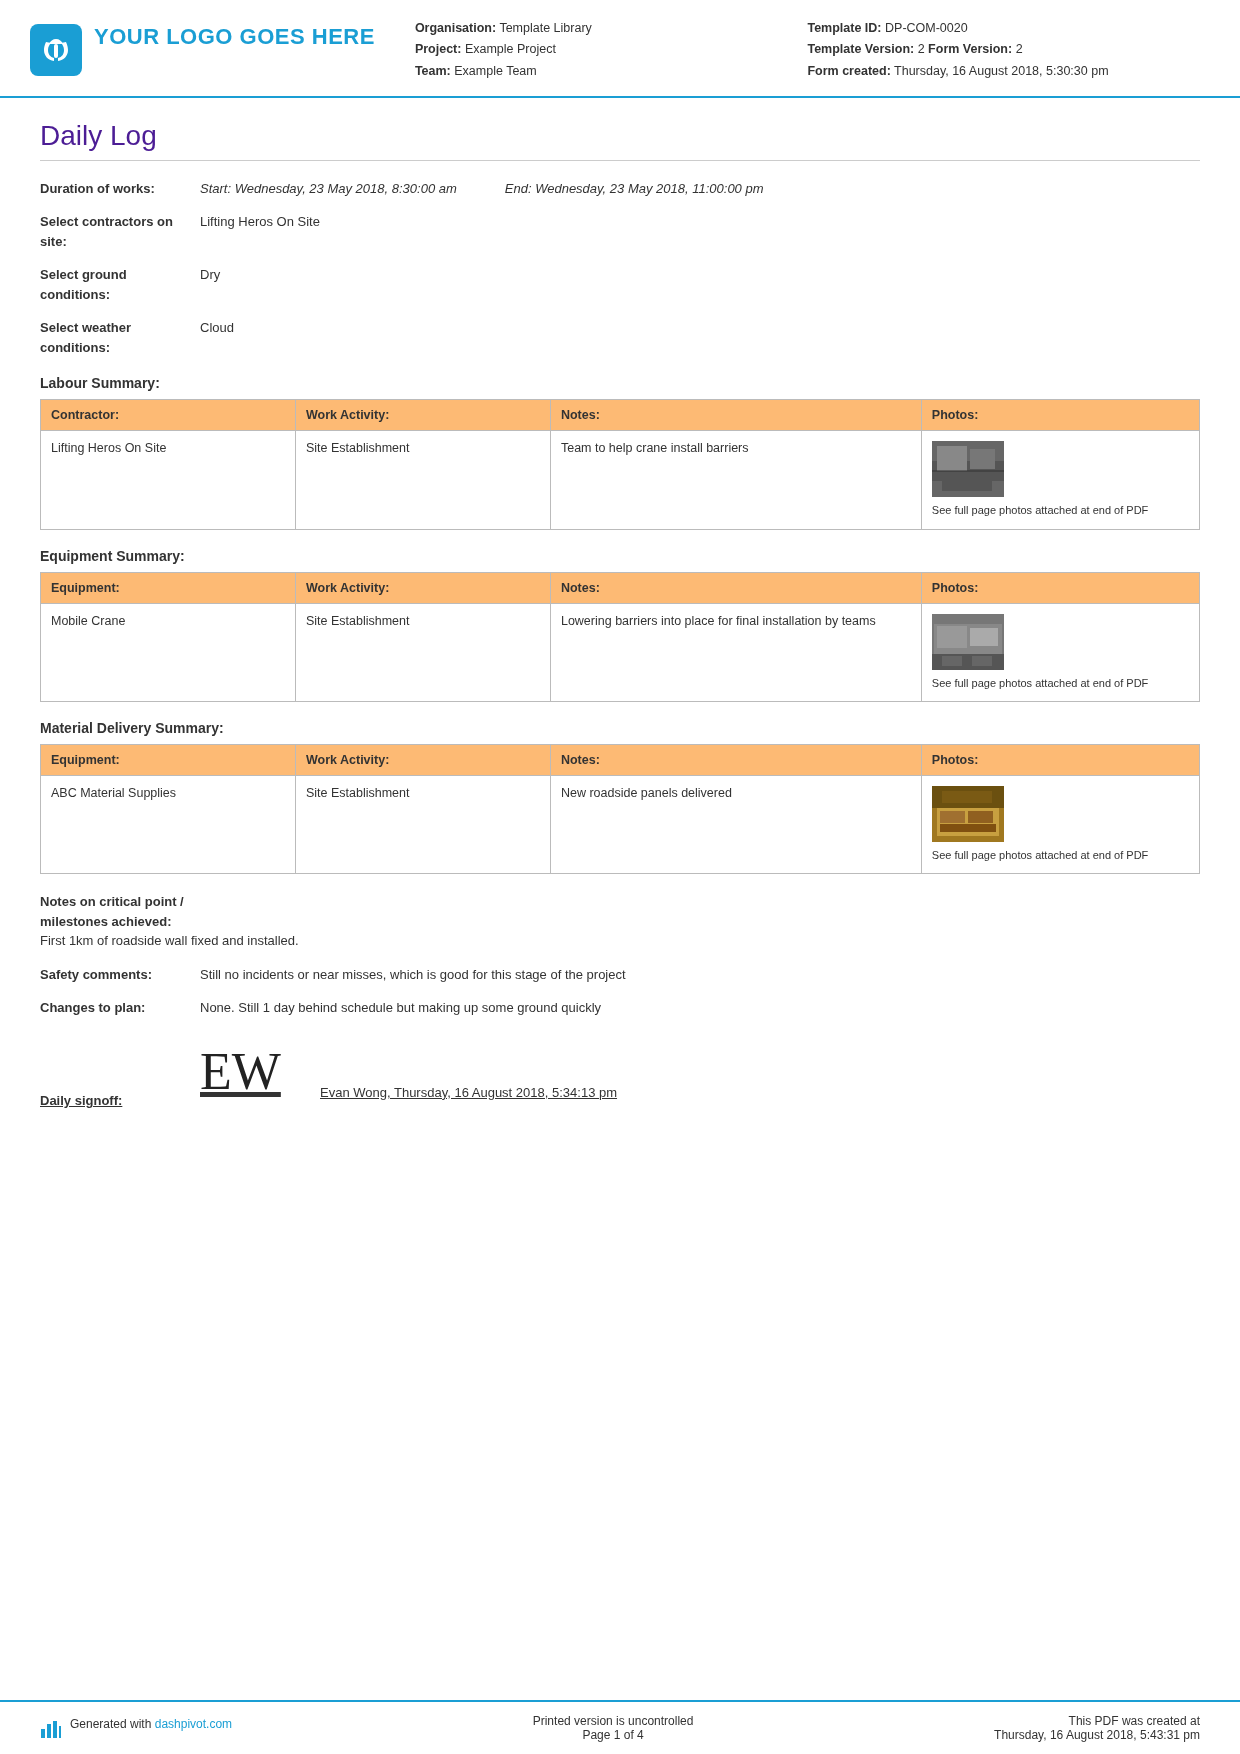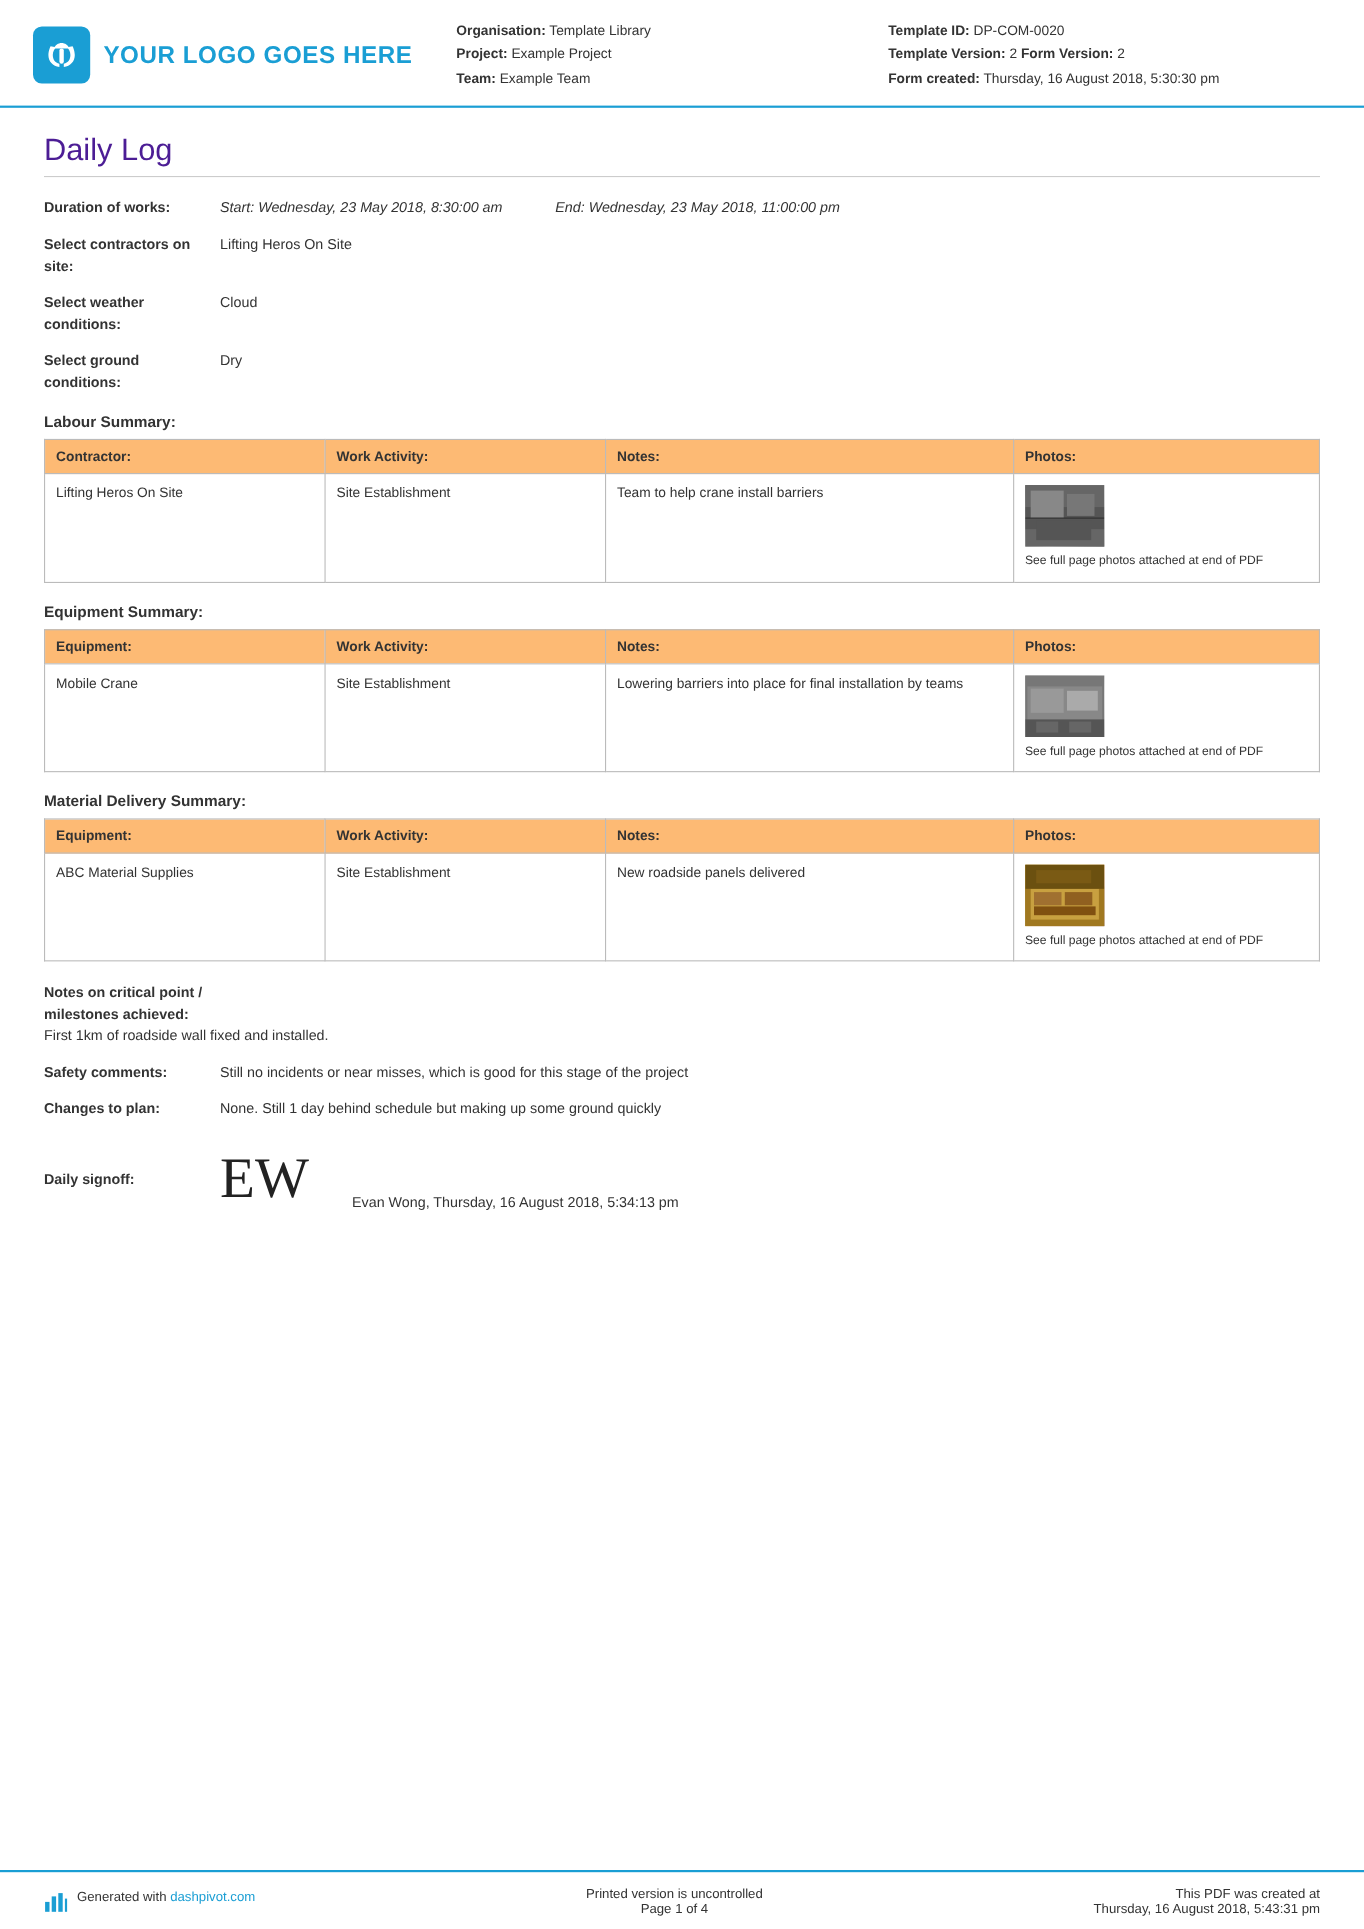--- a/index.html
+++ b/index.html
@@ -21,21 +21,20 @@
     }
     
     .header {
       display: flex;
       align-items: center;
       padding: 18px 40px 14px 30px;
       border-bottom: 2px solid #1a9ed4;
     }
     .logo-area {
       display: flex;
-      align-items: center;
       min-width: 260px;
     }
     .logo-icon {
       width: 52px;
       height: 52px;
       background: #1a9ed4;
       border-radius: 8px;
       display: flex;
       align-items: center;
       justify-content: center;
@@ -157,22 +156,23 @@
       background: linear-gradient(135deg, #a07820 0%, #c8a040 40%, #a06020 70%, #805010 100%);
     }
     .photo-caption {
       font-size: 11px;
       color: #333;
       line-height: 1.4;
     }
     
     .signoff-row {
       display: flex;
-      align-items: center;
+      align-items: flex-end;
       margin-top: 10px;
+      text-decoration: underline;
     }
     .signoff-label {
       font-weight: 700;
       font-size: 13px;
       min-width: 160px;
       width: 160px;
       flex-shrink: 0;
     }
     .signoff-content {
       display: flex;
@@ -275,27 +275,27 @@
         <span>End: Wednesday, 23 May 2018, 11:00:00 pm</span>
       </div>
     </div>
 
     <div class="field-row">
       <div class="field-label">Select contractors on site:</div>
       <div class="field-value">Lifting Heros On Site</div>
     </div>
 
     <div class="field-row">
+      <div class="field-label">Select ground conditions:</div>
+      <div class="field-value">Dry</div>
+    </div>
+
+    <div class="field-row">
       <div class="field-label">Select weather conditions:</div>
       <div class="field-value">Cloud</div>
-    </div>
-
-    <div class="field-row">
-      <div class="field-label">Select ground conditions:</div>
-      <div class="field-value">Dry</div>
     </div>
 
     <div class="section-header">Labour Summary:</div>
     <table class="data-table">
       <thead>
         <tr>
           <th class="col-contractor">Contractor:</th>
           <th class="col-activity">Work Activity:</th>
           <th class="col-notes">Notes:</th>
           <th class="col-photos">Photos:</th>

